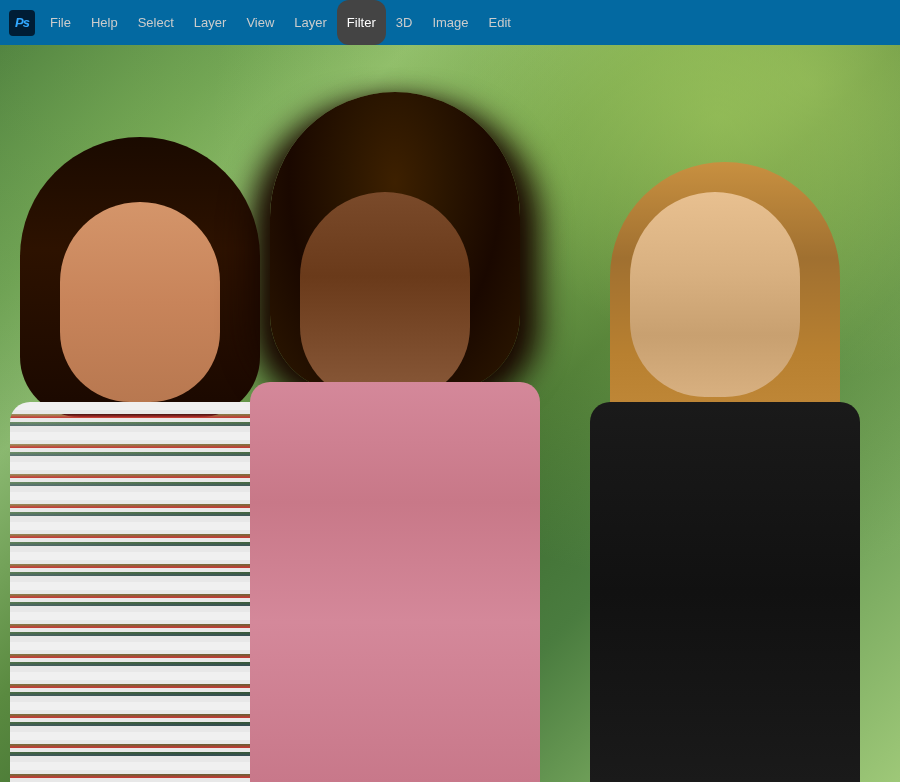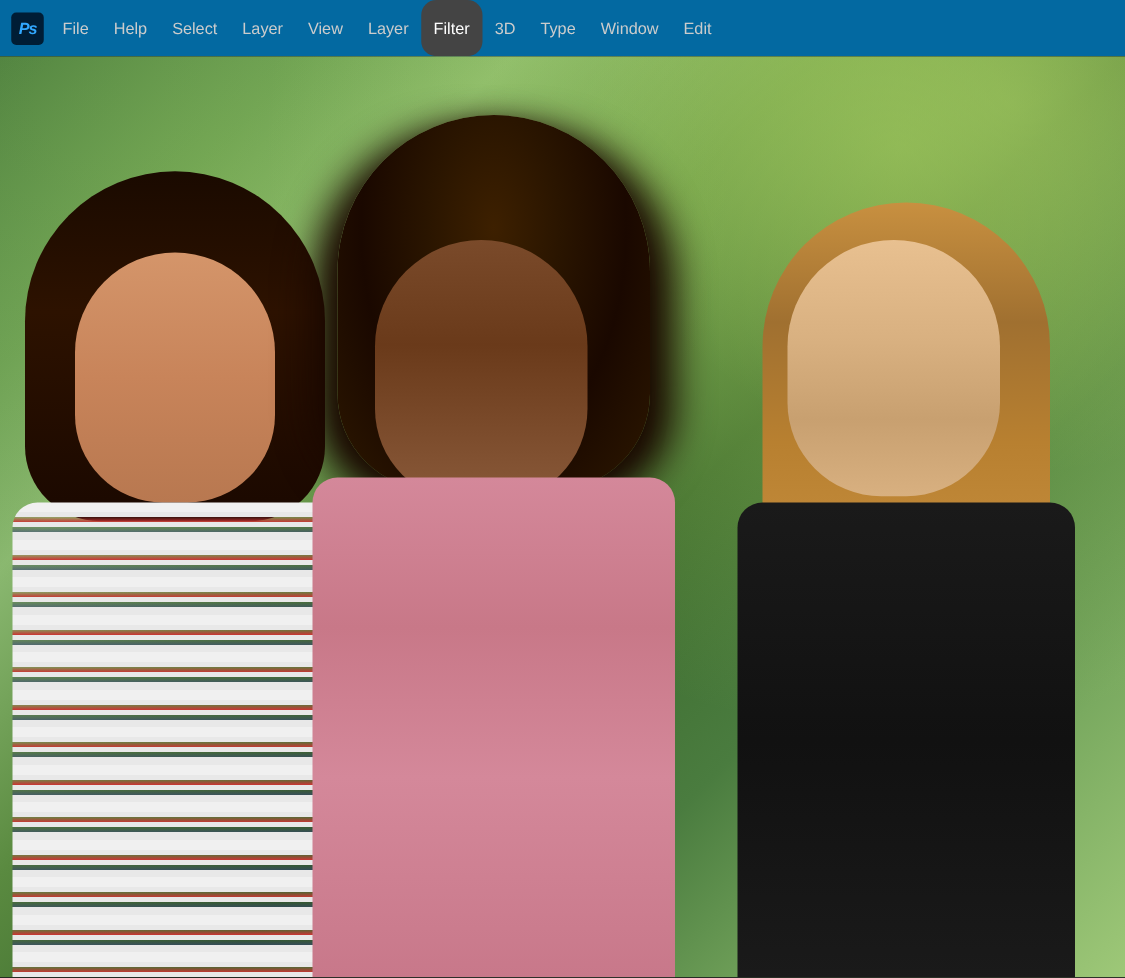--- a/index.html
+++ b/index.html
@@ -256,22 +256,21 @@
 
   <div id="menu-items-container" style="display:flex;align-items:center;">
   <div class="menu-item">File</div>
       <div class="menu-item">Help</div>
       <div class="menu-item">Select</div>
       <div class="menu-item">Layer</div>
       <div class="menu-item">View</div>
       <div class="menu-item">Layer</div>
       <div class="menu-item active">Filter</div>
       <div class="menu-item">3D</div>
-      <div class="menu-item">Type</div>
-      <div class="menu-item">Window</div>
+      <div class="menu-item">Image</div>
       <div class="menu-item">Edit</div>
     </div>
 </div>
 
 <div id="canvas-area">
   <div class="photo-canvas">
 
     <div class="bg-overlay"></div>
 
     <div class="person-left">

